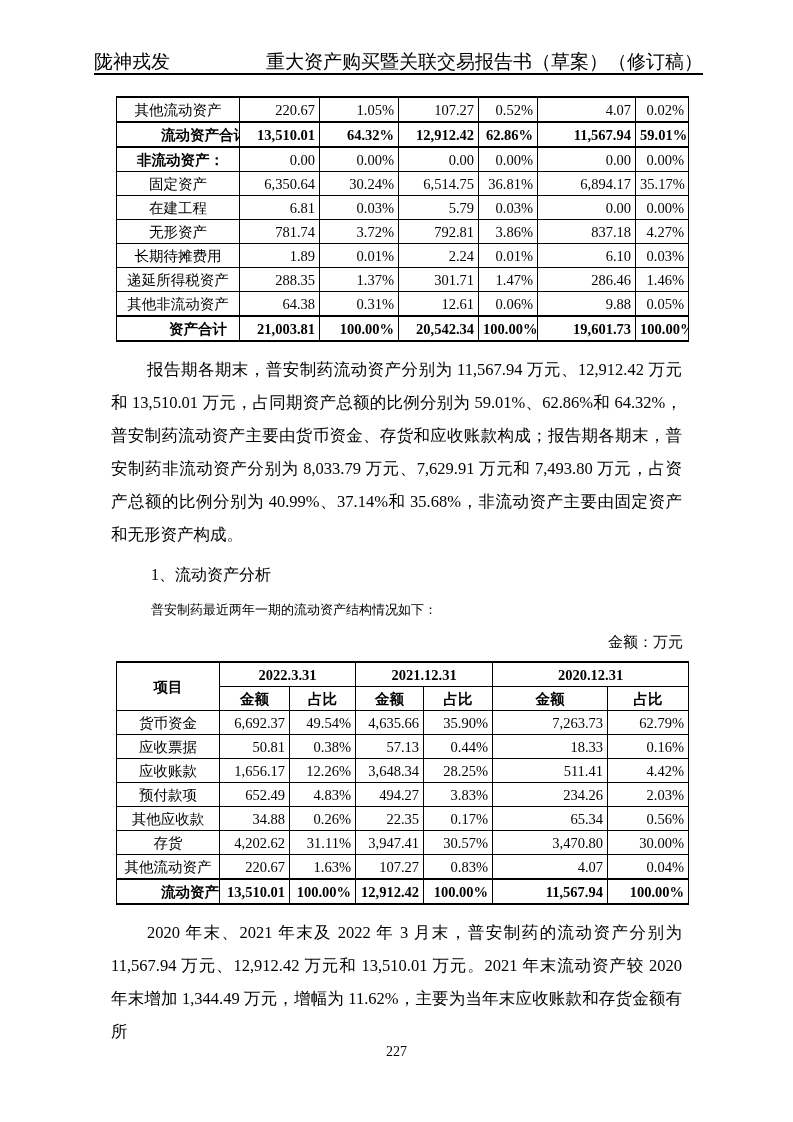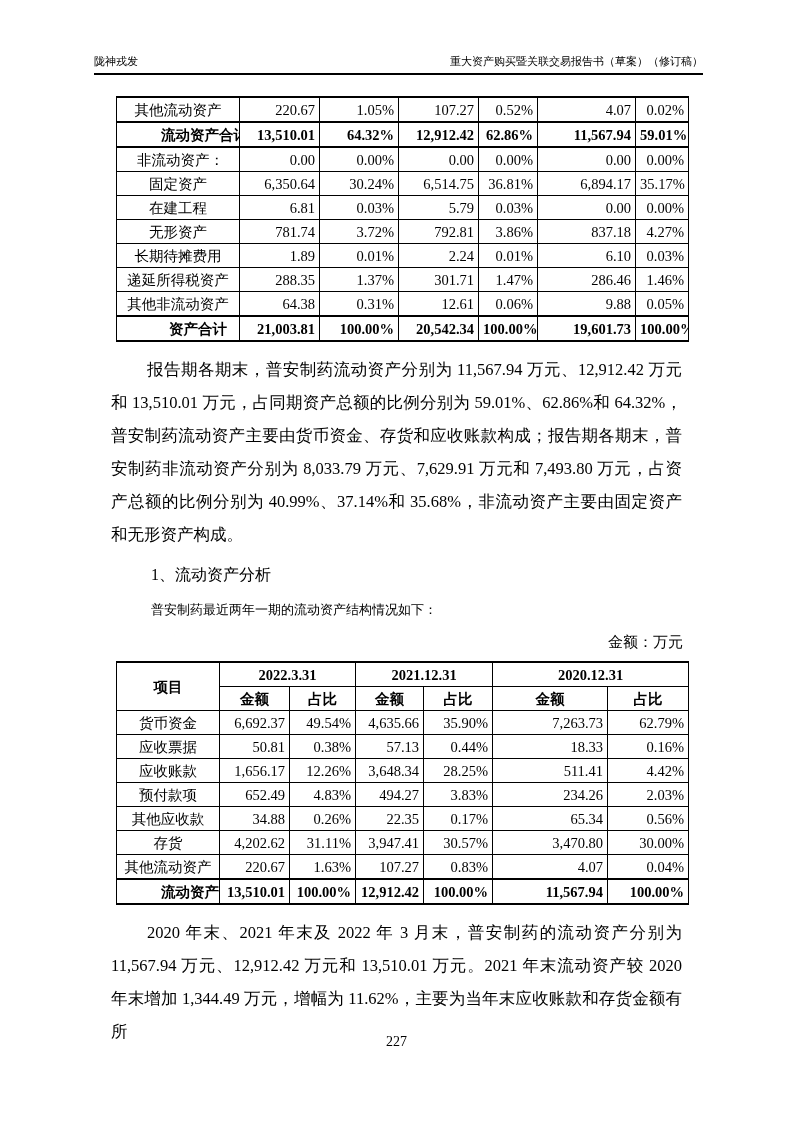--- a/index.html
+++ b/index.html
@@ -7,21 +7,21 @@
     width:793px;height:1122px;box-sizing:border-box;position:relative;
     background:#ffffff;color:#000;
     font-family:"Liberation Serif","DejaVu Serif",serif;
     padding-top:53px;overflow:hidden;
   }
   
   .header{
     display:flex;justify-content:space-between;align-items:center;
     margin:0 90px 0 94px;padding-bottom:3px;
     border-bottom:2px solid #000;
-    font-size:11px;line-height:17px;
+    font-size:19px;line-height:17px;
   }
   
   table{
     border-collapse:collapse;table-layout:fixed;
     border:1px solid #000;border-top:2.5px solid #000;border-bottom:2.5px solid #000;
   }
   .t1{margin:21px 0 0 116px;width:572px;}
   .t2{margin:9px 0 0 116px;width:572px;}
   td,th{
     border:1px solid #000;
@@ -29,41 +29,41 @@
     padding:0 4px;white-space:nowrap;overflow:hidden;
     font-weight:normal;
   }
   th{font-weight:bold;text-align:center;}
   .num{text-align:right;}
   .t1 .lbl{text-align:center;}
   .t2 .lbl{text-align:center;}
   .row-total td{font-weight:bold;border-top:2px solid #000;}
   .t1 .row-total .lbl,.t2 .row-total .lbl{text-align:center;padding-left:44px;}
   .row-section td{border-top:2px solid #000;}
-  .row-section .lbl{text-align:left;font-weight:normal;padding-left:20px;}
+  .row-section .lbl{text-align:left;font-weight:bold;padding-left:20px;}
   
   .para{
     margin:11px 111px 0 111px;
     font-size:16.5px;line-height:33px;
     text-align:justify;text-indent:36px;
   }
   .heading{
     margin:7px 111px 0 111px;
     font-size:16px;line-height:33px;text-indent:40px;
   }
   .intro{
     margin:2px 111px 0 111px;
     font-size:13px;line-height:33px;text-indent:40px;
   }
   .unit{
     margin:6px 110px 4px 111px;
     font-size:15px;line-height:20px;text-align:right;
   }
   .pagenum{
-    position:absolute;left:0;bottom:72px;width:100%;
+    position:absolute;left:0;bottom:62px;width:100%;
     text-align:center;font-size:14px;
   }
 </style>
 </head>
 <body>
 
 <div class="page">
 
   <div class="header">
     <span>陇神戎发</span>

